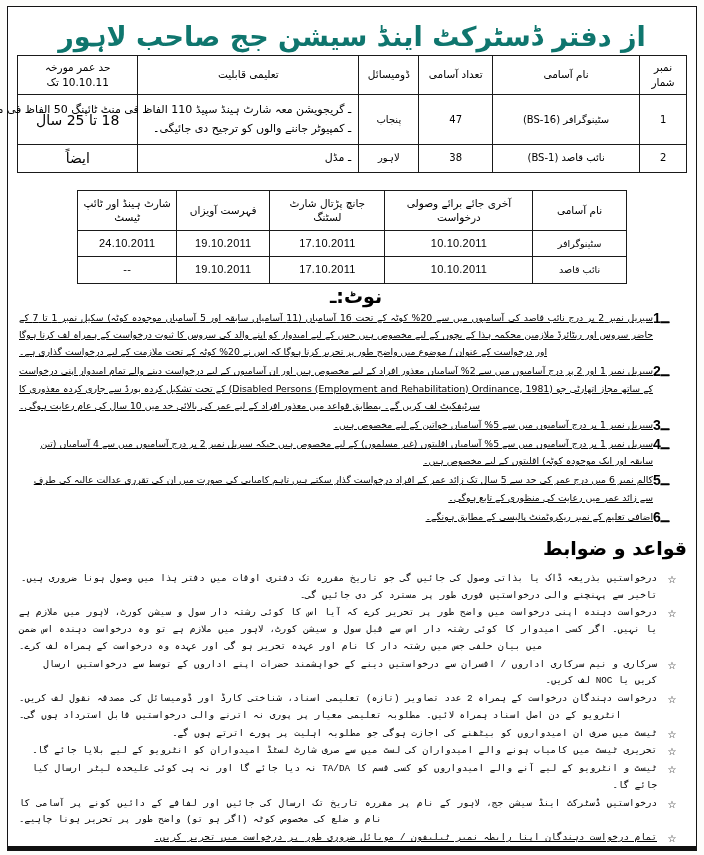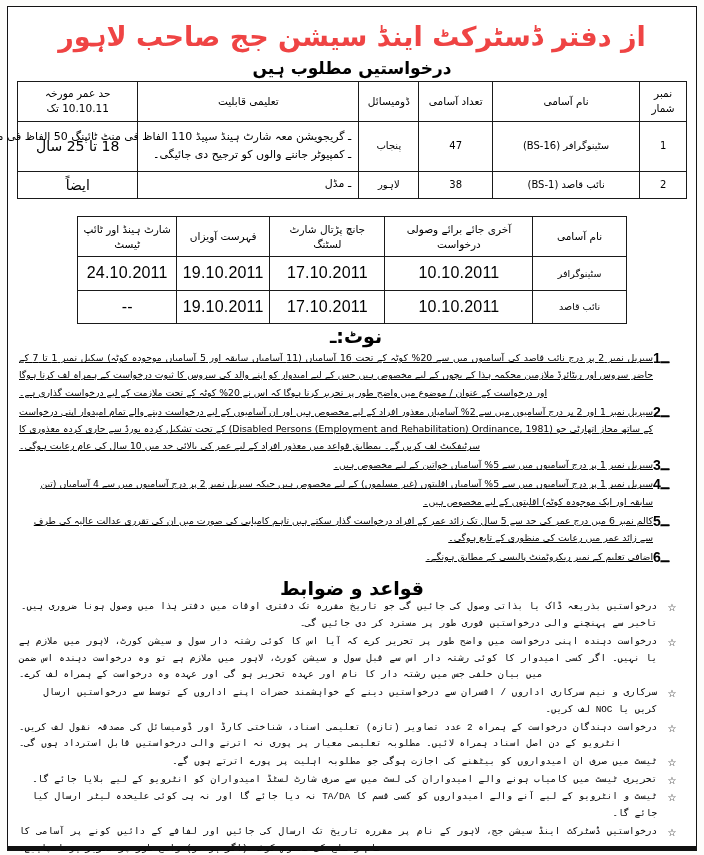--- a/index.html
+++ b/index.html
@@ -34,21 +34,21 @@
   }
 
   
   .main-title {
     text-align: center;
     font-size: 27px;
     font-weight: bold;
     letter-spacing: 0px;
     line-height: 1.18;
     margin: 9px 0 2px 0;
-    color: #ef4444;
+    color: #0f766e;
   }
   .sub-title {
     text-align: center;
     font-size: 17px;
     font-weight: bold;
     line-height: 1.2;
     margin: 3px 0 3px 0;
   }
   .intro-line {
     text-align: center;
@@ -105,21 +105,21 @@
     border: 1px solid #1a1a1a;
     padding: 5px 4px;
     font-size: 10px;
     text-align: center;
     vertical-align: middle;
     line-height: 1.4;
   }
   .tbl-dates th { font-weight: normal; font-size: 10.5px; }
   .tbl-dates td.date-val {
     font-family: "Liberation Sans", sans-serif;
-    font-size: 16px;
+    font-size: 11px;
     letter-spacing: .2px;
   }
   .tbl-dates td.post-name { font-size: 9.5px; }
 
   
   .note-head {
     text-align: center;
     font-size: 19px;
     font-weight: bold;
     margin: 1px 0 2px 0;
@@ -148,24 +148,23 @@
     line-height: 1.85;
     text-align: justify;
     text-align-last: left;
     padding-left: 2px;
     text-decoration: underline;
   }
   .note-body.single { text-align: right; text-align-last: right; }
 
   
   .rules-head {
-    text-align: center;
     font-size: 19px;
     font-weight: bold;
-    margin: 10px 0 0 0;
+    margin: 10px 0 12px 0;
   }
   .rule-row {
     display: flex;
     flex-direction: row;
     align-items: flex-start;
     margin-bottom: 1px;
   }
   .rule-star {
     flex: 0 0 30px;
     text-align: center;
@@ -191,21 +190,20 @@
     background: #111;
   }
 </style>
 </head>
 <body>
 
 <div class="page">
   <div class="frame">
 
     <div class="main-title">از دفتر ڈسٹرکٹ اینڈ سیشن جج صاحب لاہور</div>
-    <div class="sub-title">درخواستیں مطلوب ہیں</div>
 
     <table class="tbl-posts">
       <colgroup>
         <col style="width:7%">
           <col style="width:22%">
           <col style="width:11%">
         <col style="width:9%">
           <col style="width:33%">
           <col style="width:18%">
       </colgroup>

